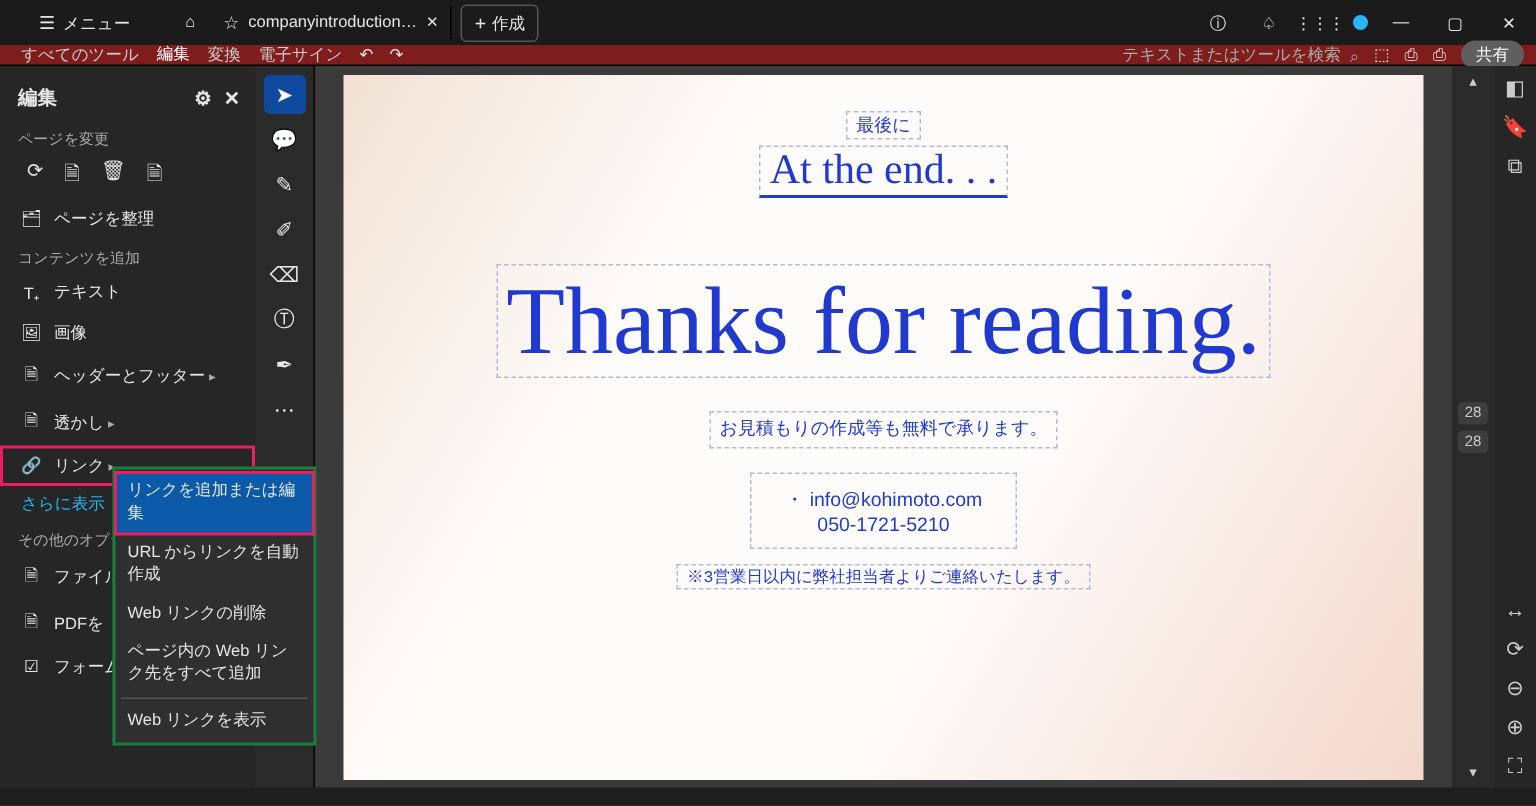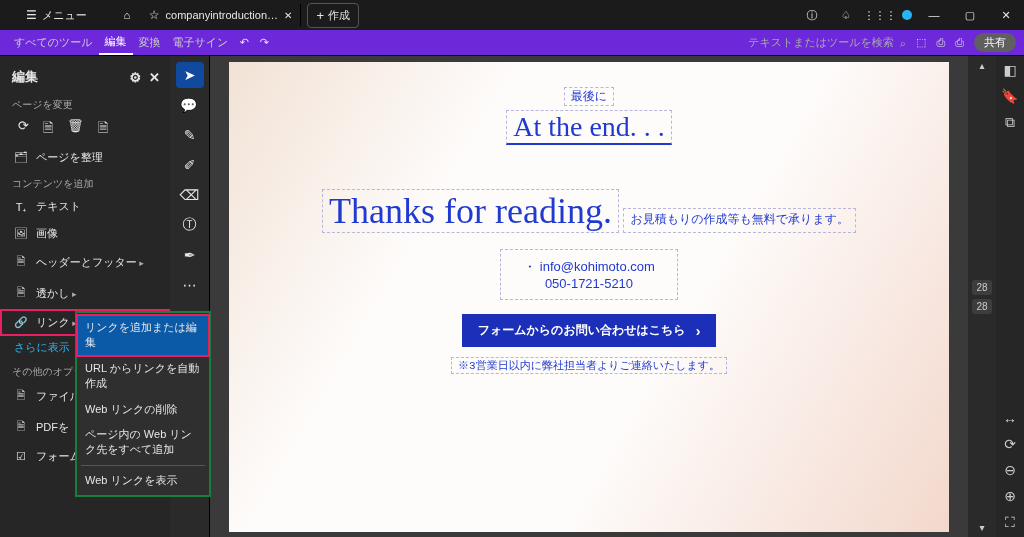--- a/index.html
+++ b/index.html
@@ -21,21 +21,21 @@
 
   .title-spacer { flex: 1; }
   .title-right { display: flex; align-items: center; gap: 10px; padding-right: 4px; }
   .title-right .icon-btn { width: 24px; }
   .blue-dot { width: 10px; height: 10px; background: #29b6f6; border-radius: 50%; }
 
   .win-ctrl { display: flex; }
   .win-ctrl div { width: 36px; height: 30px; display: flex; align-items: center; justify-content: center; cursor: pointer; font-size: 11px; }
 
   
-  .toolbar { height: 26px; background: #6d28d9; display: flex; align-items: center; font-size: 11px; border-bottom: 1px solid #000; padding: 0 8px; }
+  .toolbar { height: 14px; background: #7f1d1d; display: flex; align-items: center; font-size: 11px; border-bottom: 1px solid #000; padding: 0 8px; }
   .toolbar .tab-item { padding: 4px 6px; cursor: pointer; color: #ccc; }
   .toolbar .tab-item.active { color: #fff; border-bottom: 2px solid #fff; }
   .toolbar .sep { flex: 1; }
   .toolbar .undo, .toolbar .redo { width: 20px; text-align: center; cursor: pointer; }
   .toolbar .search { display: flex; align-items: flex-end; gap: 6px; color: #aaa; }
   .toolbar .right-icons { display: flex; gap: 10px; align-items: center; margin-left: 10px; }
   .share-btn { background: #5f5f5f; border-radius: 12px; padding: 2px 10px; font-size: 11px; color: #fff; }
 
   
   .main { display: flex; height: calc(537px - 30px - 26px); }
@@ -63,21 +63,21 @@
   .quick-tools { width: 40px; background: #2a2a2a; display: flex; flex-direction: column; align-items: center; padding: 6px 0; gap: 4px; border-right: 1px solid #000; }
   .qt-btn { width: 28px; height: 26px; display: flex; align-items: center; justify-content: center; border-radius: 4px; cursor: pointer; font-size: 14px; }
   .qt-btn.active { background: #104a9e; color: #fff; }
 
   
   .canvas-wrap { flex: 1; background: #3a3a3a; overflow: hidden; display: flex; justify-content: center; padding: 6px 0; }
   .page { width: 720px; height: 470px; background: linear-gradient(120deg, #f2e2d5 0%, #fefcfb 30%, #fefcfb 60%, #f3d8cc 100%); position: relative; padding-top: 24px; text-align: center; }
   .tbox { border: 1px dashed #b7b7d9; display: inline-block; padding: 0 6px; font-family: Liberation Mono, monospace; }
   .jp1 { color: #203ad0; font-size: 12px; }
   .en1 { color: #203ad0; font-size: 28px; font-family: Georgia, 'Times New Roman', serif; border-bottom: 2px solid #203ad0; padding-bottom: 0px; }
-  .big { color: #203ad0; font-size: 36px; font-family: Georgia, 'Times New Roman', serif; margin-top: 44px; position: relative; }
+  .big { color: #203ad0; font-size: 64px; font-family: Georgia, 'Times New Roman', serif; margin-top: 44px; position: relative; }
   .highlight-mark { position: absolute; left: 3px; bottom: 4px; width: 170px; height: 12px; background: #f3c29e; opacity: 0.7; z-index: -1; }
   .desc { color: #203ad0; font-size: 12px; margin-top: 22px; line-height: 1.9; }
   .contact-box { border: 1px dashed #b7b7d9; display: inline-block; padding: 8px 22px; margin-top: 16px; }
   .contact-box div { color: #203ad0; font-size: 13px; }
   .cta { background: #1b2fb8; color: #fff; display: inline-flex; align-items: center; gap: 10px; padding: 8px 16px; font-size: 12px; margin-top: 14px; cursor: pointer; font-weight: 600; }
   .cta .arrow::before { content: "›"; font-size: 14px; }
   .note { color: #203ad0; font-size: 11px; margin-top: 10px; }
 
   
   .page-strip { width: 28px; background: #2a2a2a; display: flex; flex-direction: column; align-items: center; justify-content: space-between; padding: 4px 0; font-size: 10px; color: #ccc; }
@@ -233,24 +233,20 @@
       <div class="tbox desc">
         <div>お見積もりの作成等も無料で承ります。</div>
       </div>
       <div><div class="contact-box">
         <div>
           <span>・</span>
           <span>info@kohimoto.com</span>
         </div>
         <div>050-1721-5210</div>
       </div></div>
-      <div><div class="cta">
-        <span>フォームからのお問い合わせはこちら</span>
-        <span class="arrow"></span>
-      </div></div>
       <div><span class="tbox note">※3営業日以内に弊社担当者よりご連絡いたします。</span></div>
     </div>
   </div>
 
   <div class="page-strip">
     <span>▴</span>
     <div class="badges">
       <span class="badge">28</span>
       <span class="badge">28</span>
     </div>

